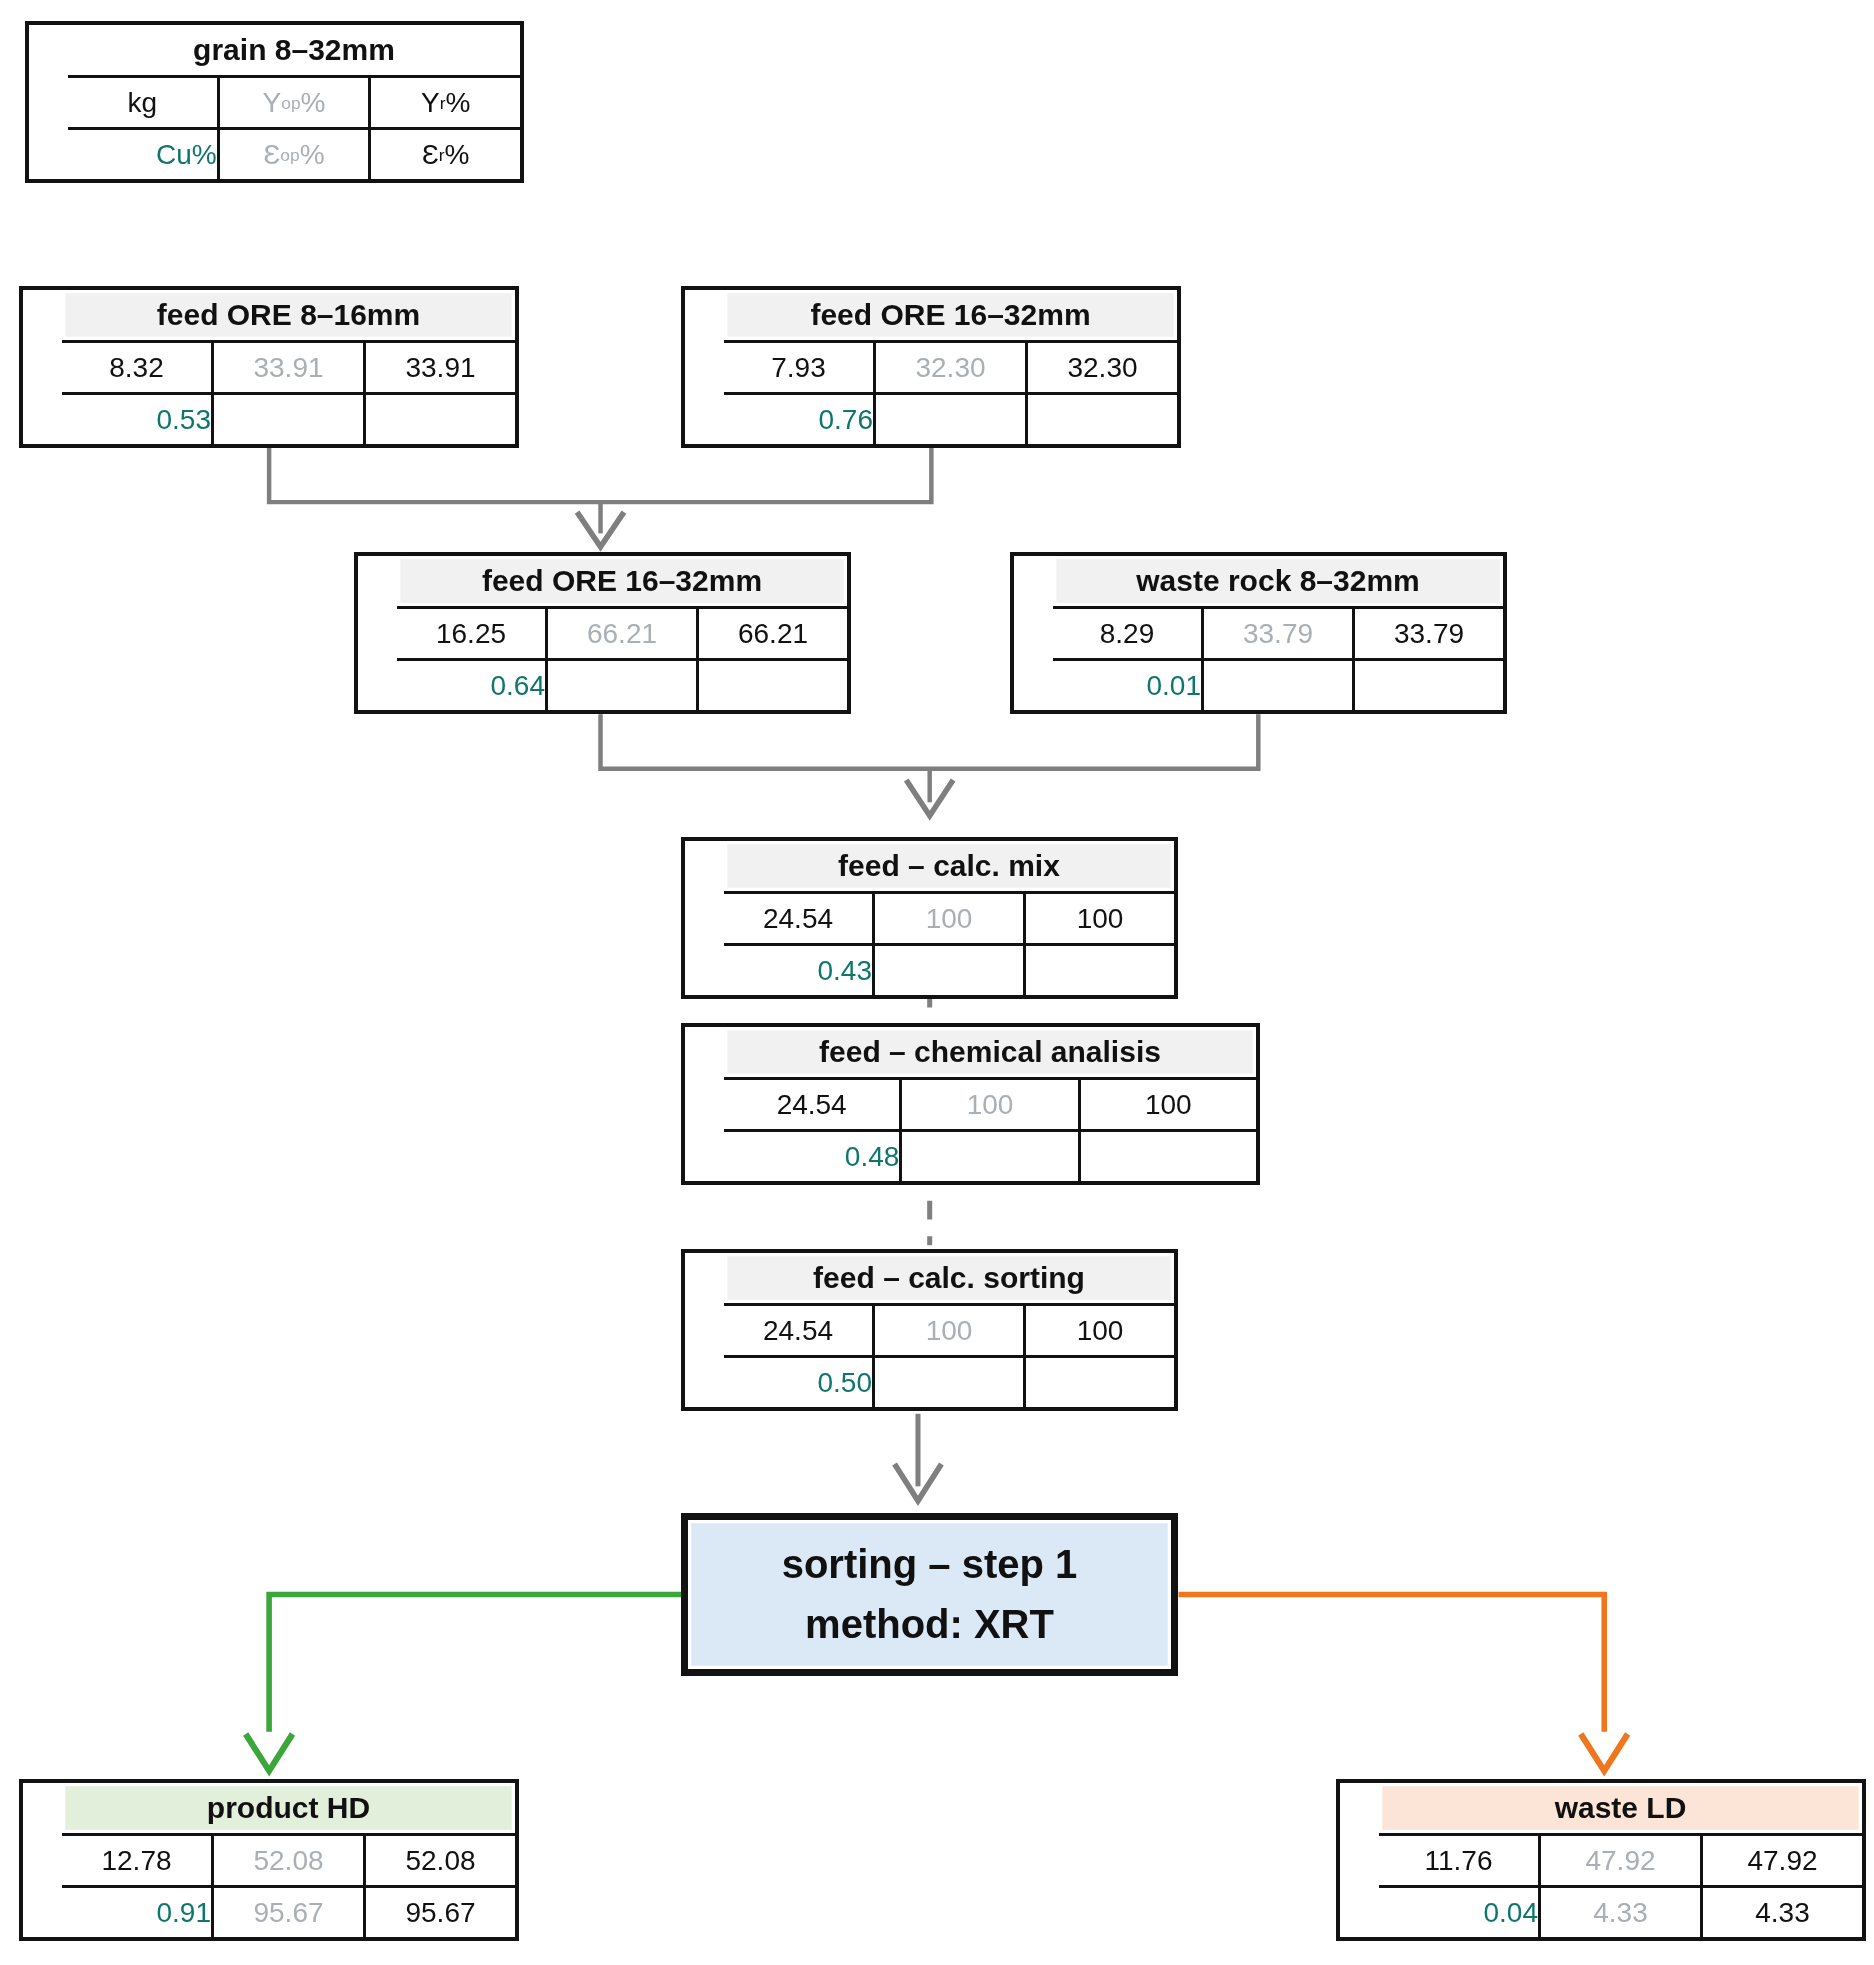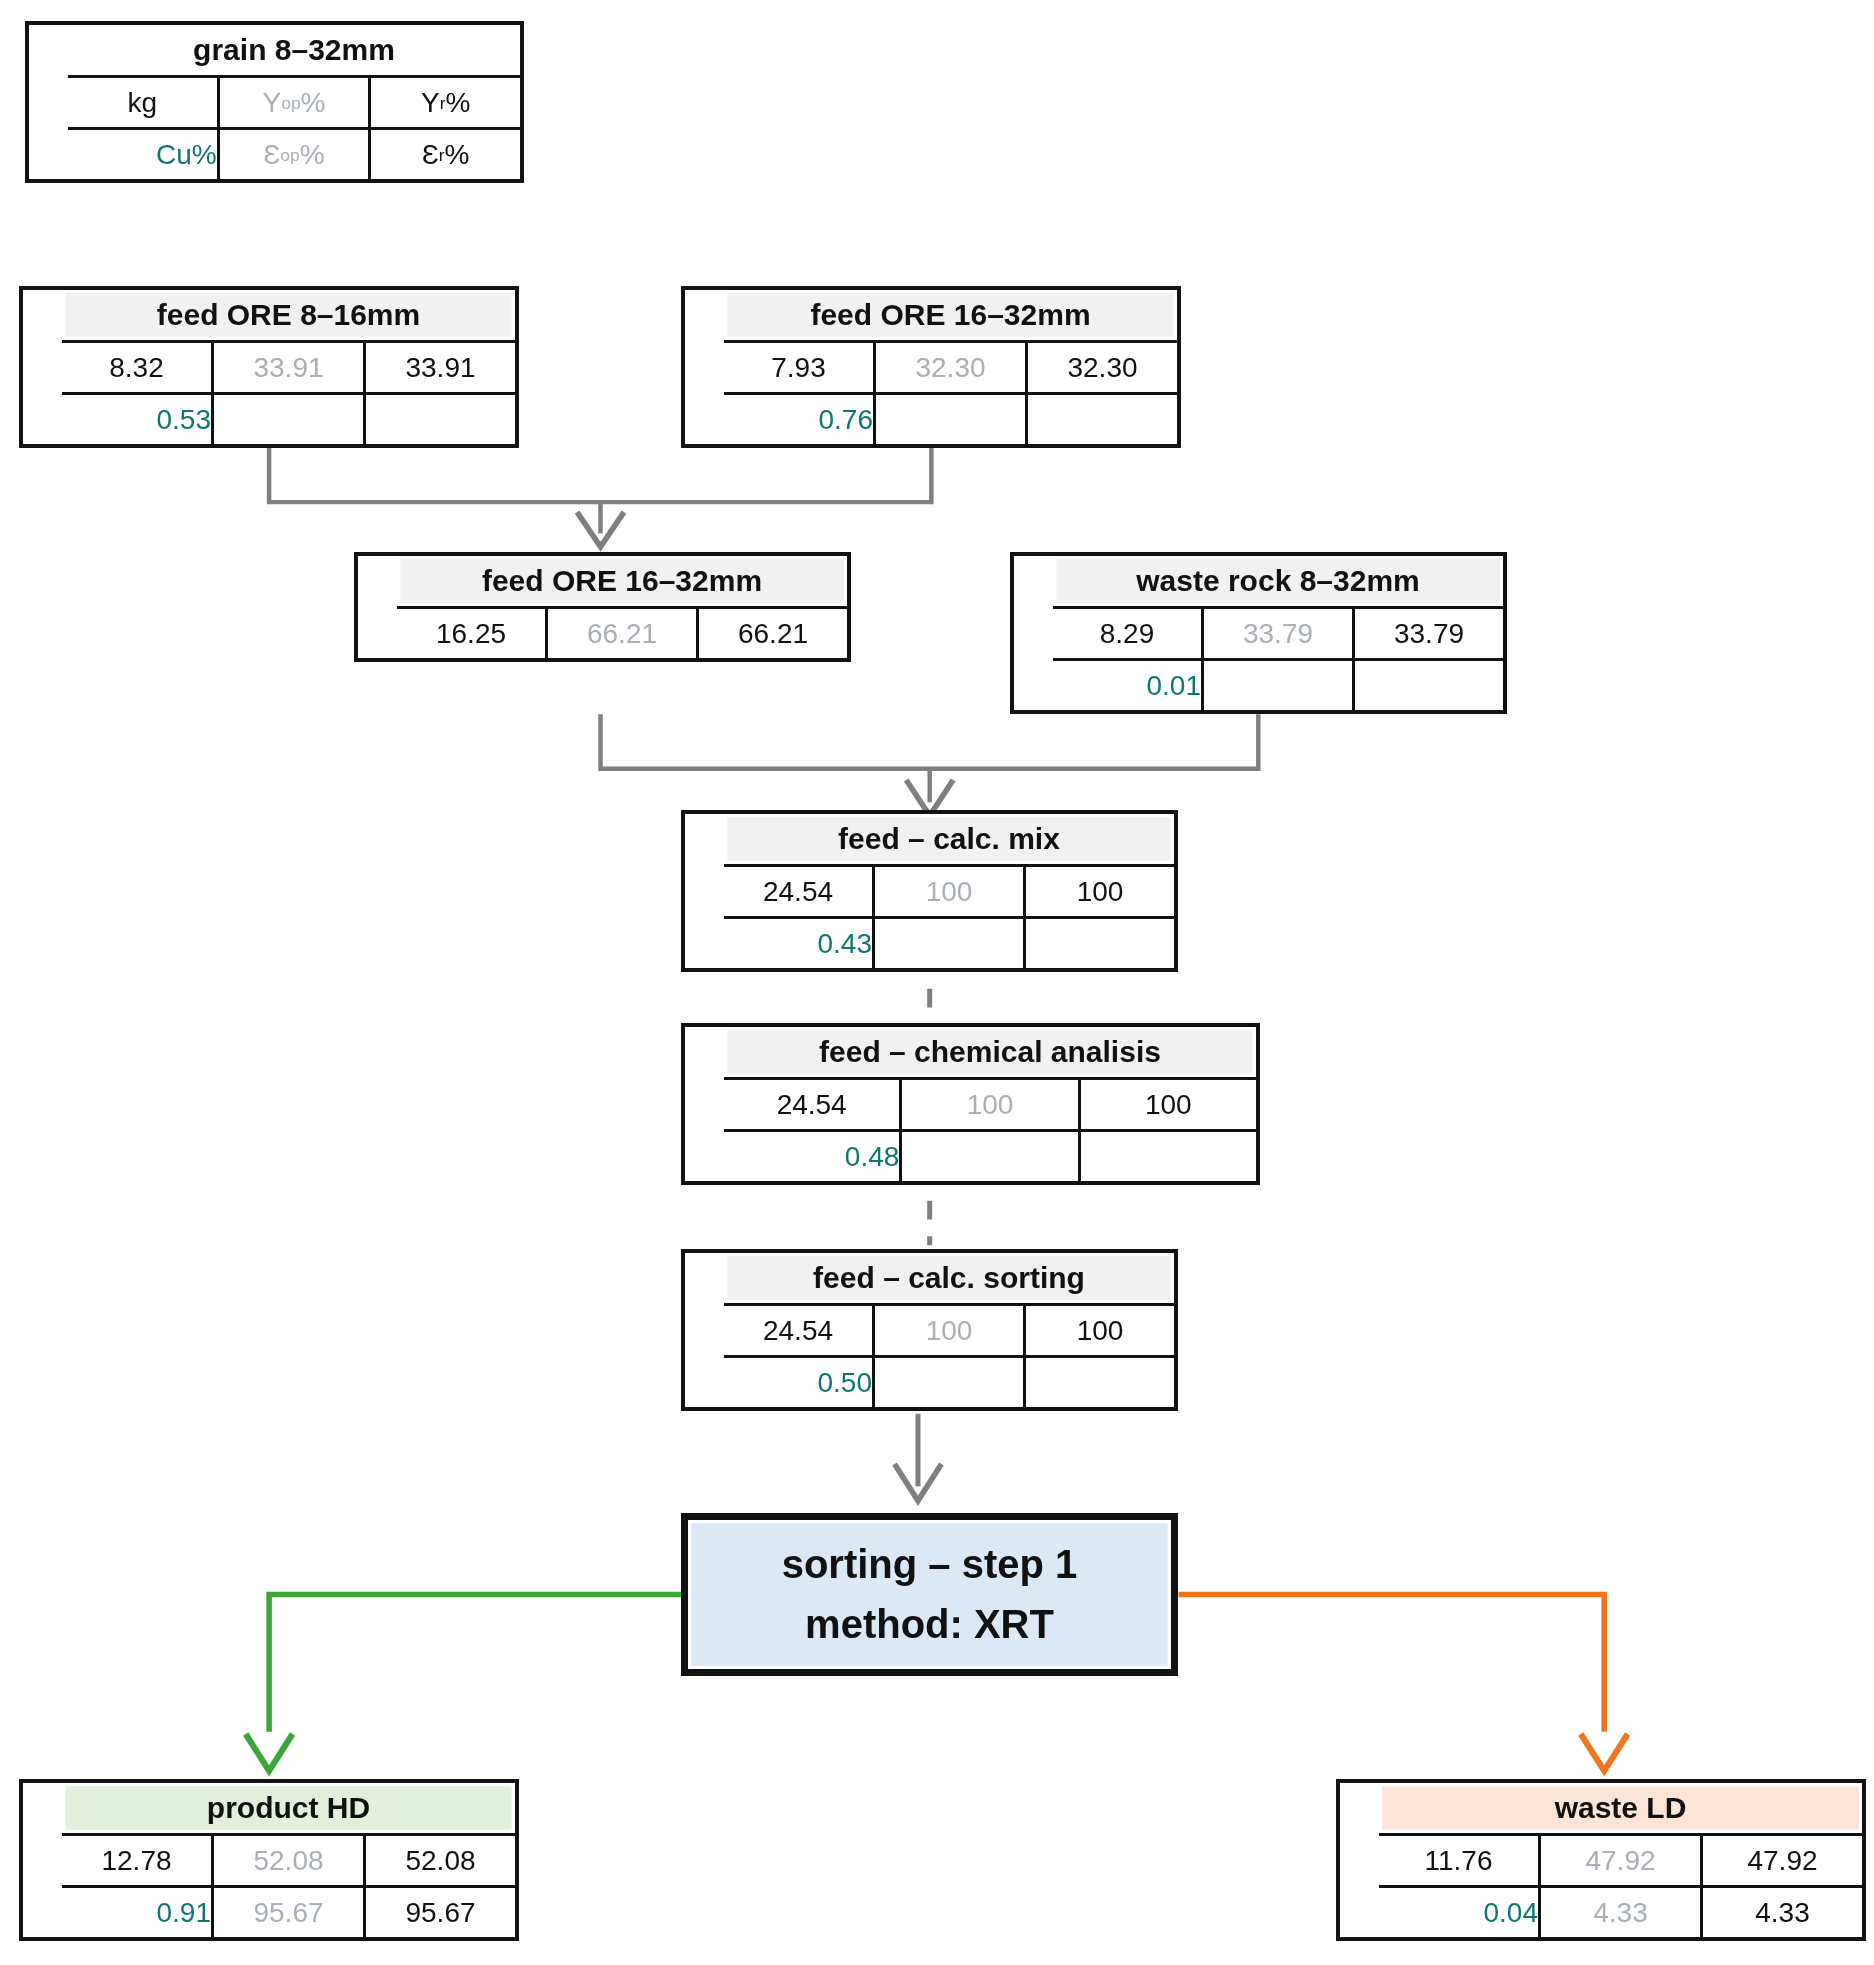--- a/index.html
+++ b/index.html
@@ -163,37 +163,42 @@
     </div>
   </div>
 
   <div class="tbl" style="left:354px;top:552px;width:497px;">
     <div class="tbl-h">feed ORE 16–32mm</div>
     <div class="row">
       <div class="cell">16.25</div>
       <div class="cell g">66.21</div>
       <div class="cell">66.21</div>
     </div>
+    <div class="row">
+      <div class="cell r">0.64</div>
+      <div class="cell g"></div>
+      <div class="cell"></div>
+    </div>
   </div>
 
   <div class="tbl" style="left:1010px;top:552px;width:497px;">
     <div class="tbl-h">waste rock 8–32mm</div>
     <div class="row">
       <div class="cell">8.29</div>
       <div class="cell g">33.79</div>
       <div class="cell">33.79</div>
     </div>
     <div class="row">
       <div class="cell r">0.01</div>
       <div class="cell g"></div>
       <div class="cell"></div>
     </div>
   </div>
 
-  <div class="tbl" style="left:681px;top:810px;width:497px;">
+  <div class="tbl" style="left:681px;top:837px;width:497px;">
     <div class="tbl-h">feed – calc. mix</div>
     <div class="row">
       <div class="cell">24.54</div>
       <div class="cell g">100</div>
       <div class="cell">100</div>
     </div>
     <div class="row">
       <div class="cell r">0.43</div>
       <div class="cell g"></div>
       <div class="cell"></div>

